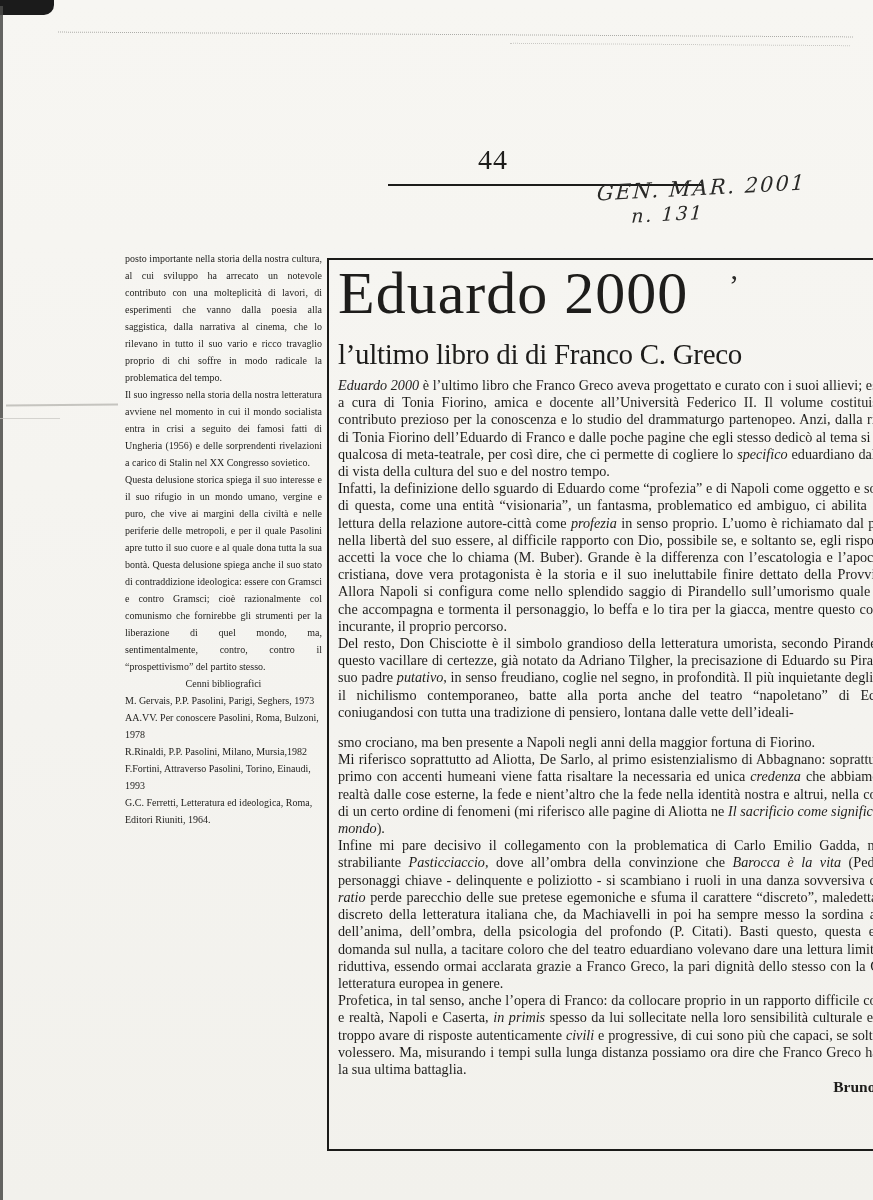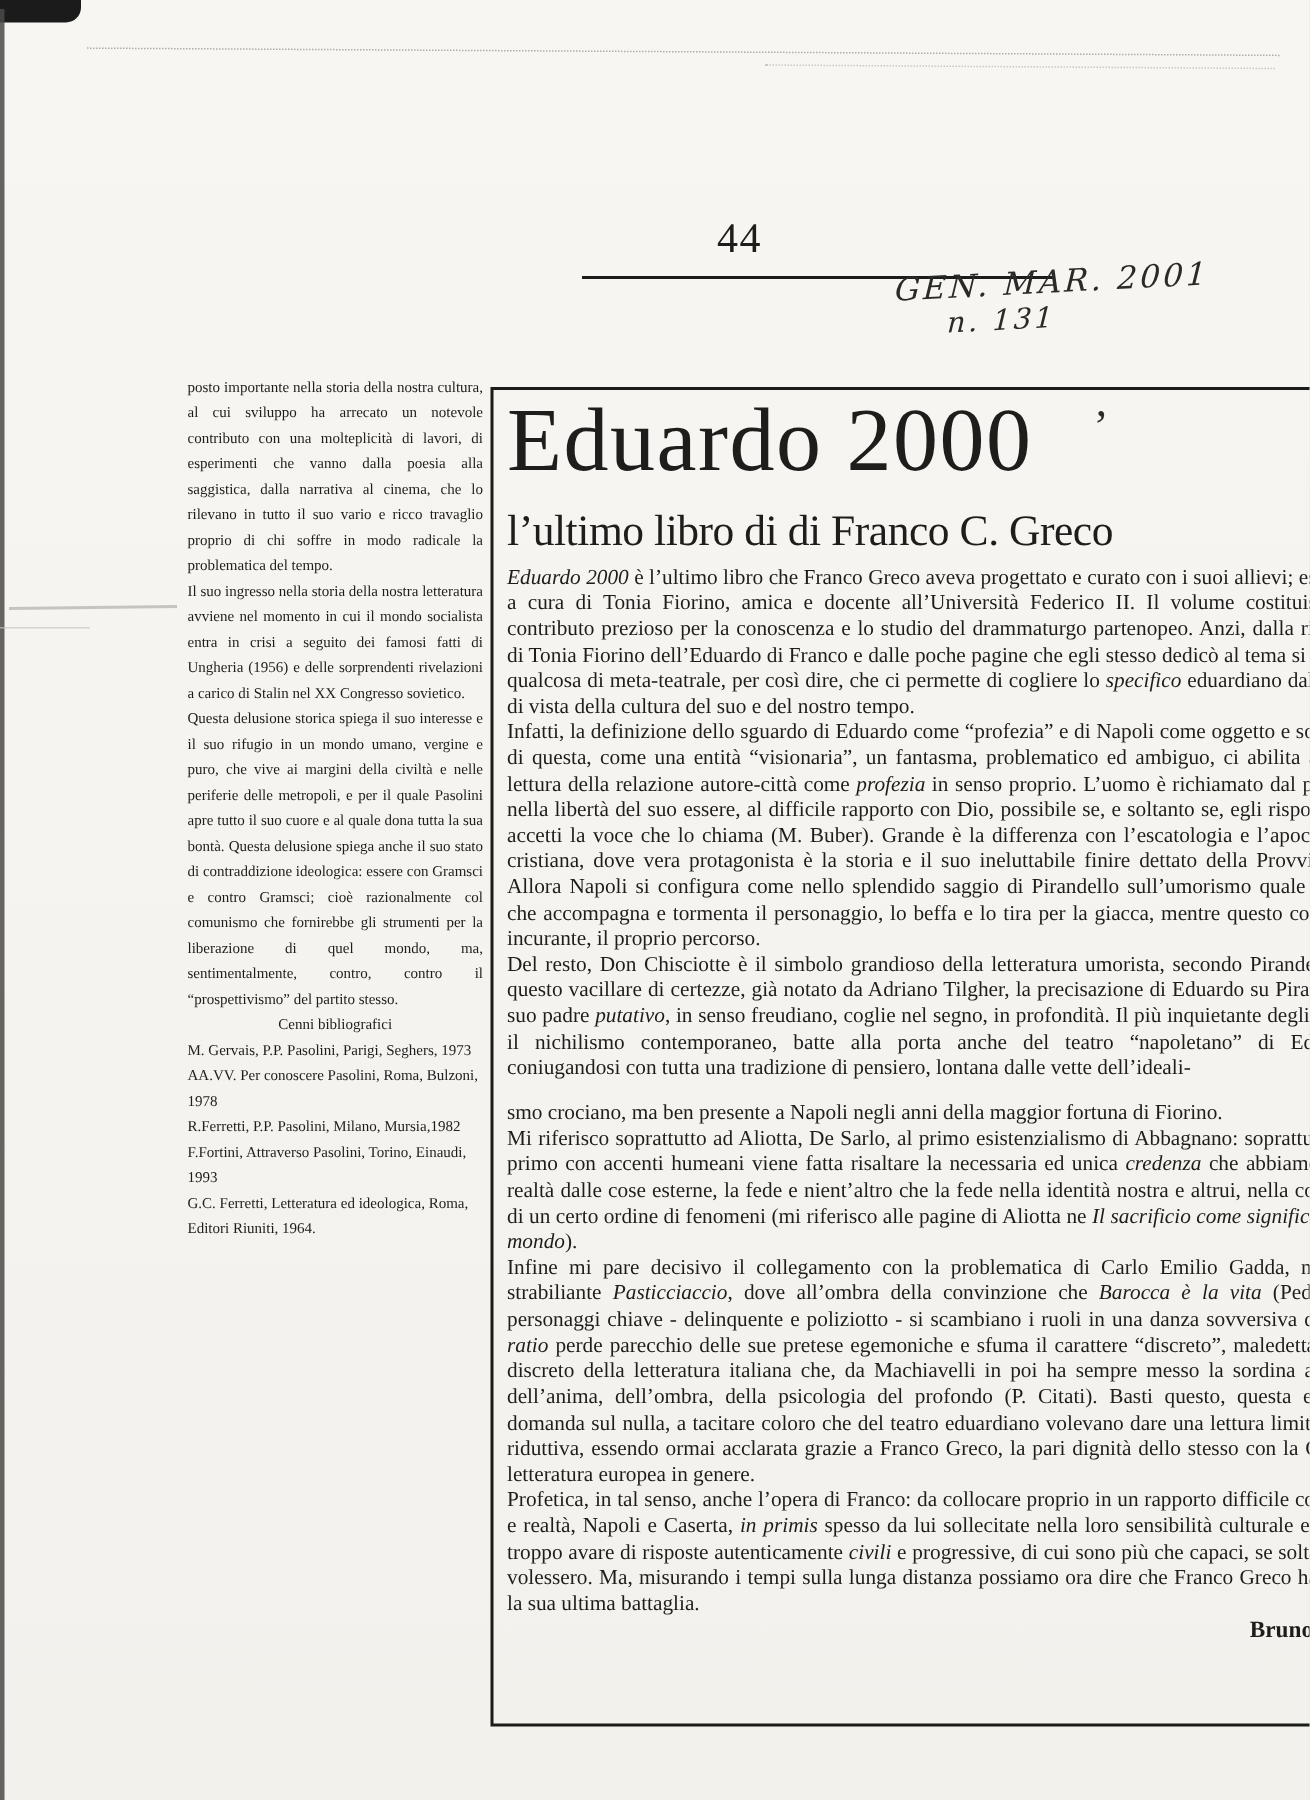--- a/index.html
+++ b/index.html
@@ -88,21 +88,21 @@
   </div>
 
   <div class="sidebar">
     <p>posto importante nella storia della nostra cultura, al cui sviluppo ha arrecato un notevole contributo con una molteplicità di lavori, di esperimenti che vanno dalla poesia alla saggistica, dalla narrativa al cinema, che lo rilevano in tutto il suo vario e ricco travaglio proprio di chi soffre in modo radicale la problematica del tempo.</p>
     <p>Il suo ingresso nella storia della nostra letteratura avviene nel momento in cui il mondo socialista entra in crisi a seguito dei famosi fatti di Ungheria (1956) e delle sorprendenti rivelazioni a carico di Stalin nel XX Congresso sovietico.</p>
     <p>Questa delusione storica spiega il suo interesse e il suo rifugio in un mondo umano, vergine e puro, che vive ai margini della civiltà e nelle periferie delle metropoli, e per il quale Pasolini apre tutto il suo cuore e al quale dona tutta la sua bontà. Questa delusione spiega anche il suo stato di contraddizione ideologica: essere con Gramsci e contro Gramsci; cioè razionalmente col comunismo che fornirebbe gli strumenti per la liberazione di quel mondo, ma, sentimentalmente, contro, contro il “prospettivismo” del partito stesso.</p>
     <p class="bib-header">Cenni bibliografici</p>
     <div class="bib-list">
       <p>M. Gervais, P.P. Pasolini, Parigi, Seghers, 1973</p>
       <p>AA.VV. Per conoscere Pasolini, Roma, Bulzoni, 1978</p>
-      <p>R.Ferretti, P.P. Pasolini, Milano, Mursia,1982</p>
+      <p>R.Rinaldi, P.P. Pasolini, Milano, Mursia,1982</p>
       <p>F.Fortini, Attraverso Pasolini, Torino, Einaudi, 1993</p>
       <p>G.C. Ferretti, Letteratura ed ideologica, Roma, Editori Riuniti, 1964.</p>
     </div>
   </div>
 
   <div class="article-box">
     <div class="article-title">Eduardo 2000</div>
     <div class="pen-tick">’</div>
     <div class="pen-tick-2">’</div>
     <div class="pen-arrow"></div>

